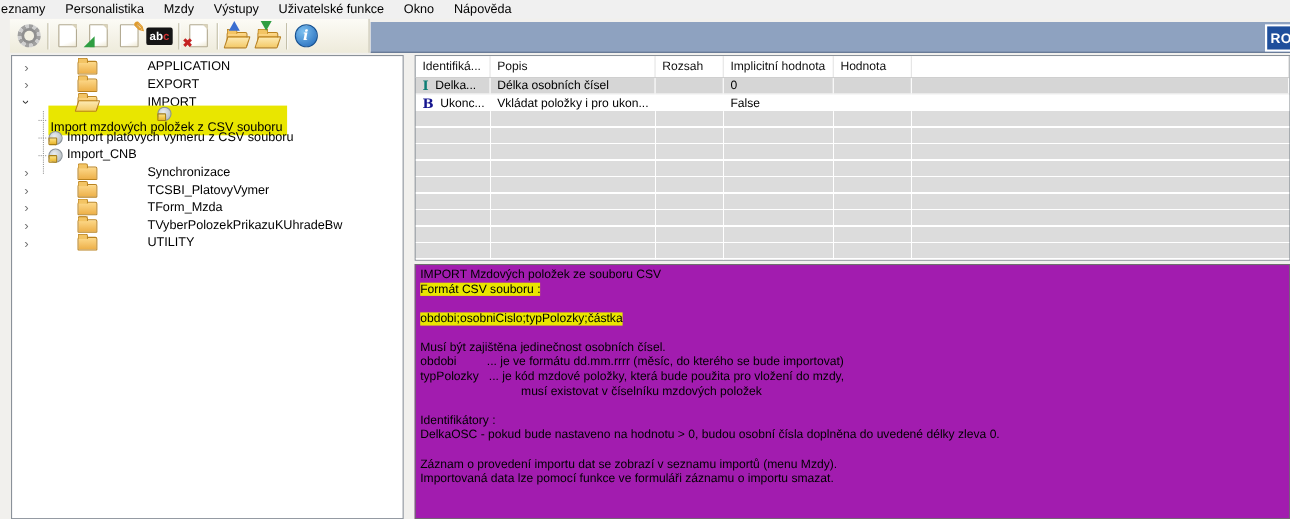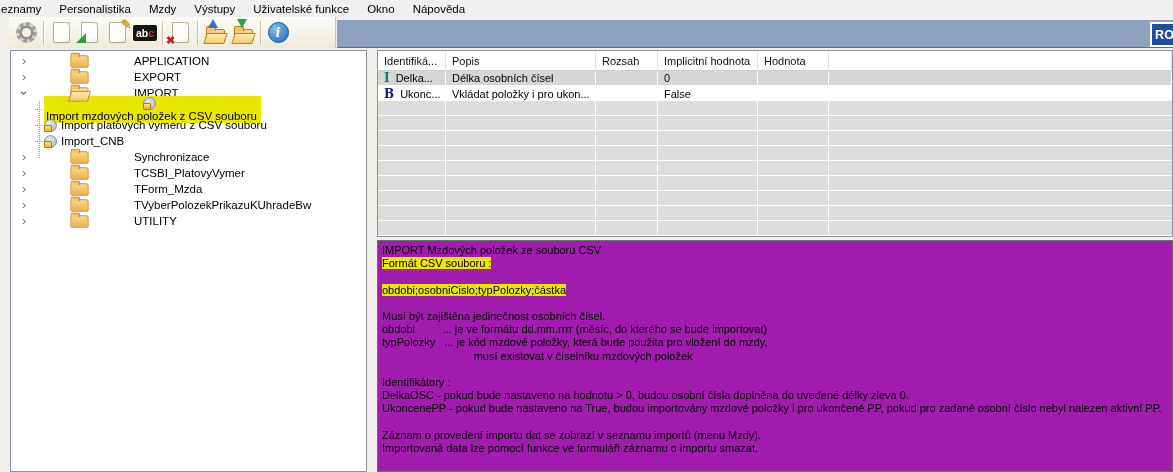--- a/index.html
+++ b/index.html
@@ -251,19 +251,18 @@
     <div class="doc-line"><span></span></div>
     <div class="doc-line hl"><span>obdobi;osobniCislo;typPolozky;částka</span></div>
     <div class="doc-line"><span></span></div>
     <div class="doc-line"><span>Musí být zajištěna jedinečnost osobních čísel.</span></div>
     <div class="doc-line"><span>obdobi         ... je ve formátu dd.mm.rrrr (měsíc, do kterého se bude importovat)</span></div>
     <div class="doc-line"><span>typPolozky   ... je kód mzdové položky, která bude použita pro vložení do mzdy,</span></div>
     <div class="doc-line"><span>                              musí existovat v číselníku mzdových položek</span></div>
     <div class="doc-line"><span></span></div>
     <div class="doc-line"><span>Identifikátory :</span></div>
     <div class="doc-line"><span>DelkaOSC - pokud bude nastaveno na hodnotu &gt; 0, budou osobní čísla doplněna do uvedené délky zleva 0.</span></div>
-    <div class="doc-line"><span>UkoncenePP - pokud bude nastaveno na True, budou importovány mzdové položky i pro ukončené PP, pokud pro zadané osobní číslo nebyl nalezen aktivní PP.</span></div>
     <div class="doc-line"><span></span></div>
     <div class="doc-line"><span>Záznam o provedení importu dat se zobrazí v seznamu importů (menu Mzdy).</span></div>
     <div class="doc-line"><span>Importovaná data lze pomocí funkce ve formuláři záznamu o importu smazat.</span></div>
   </div>
 
 </div>
 
 </body></html>

